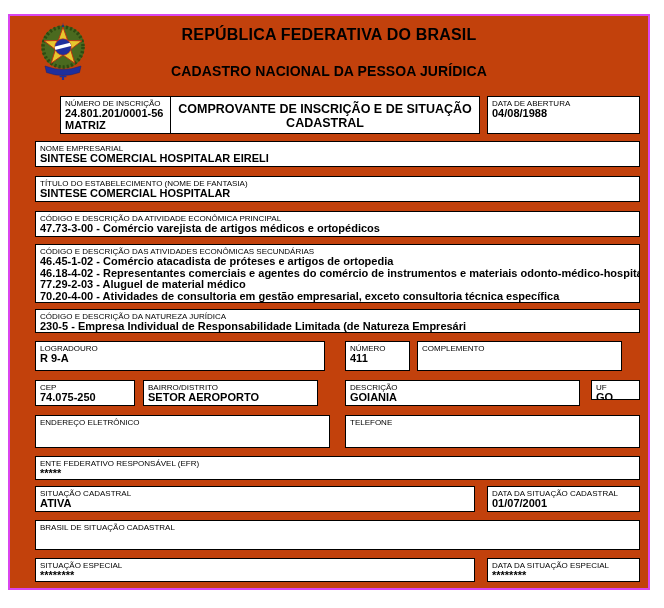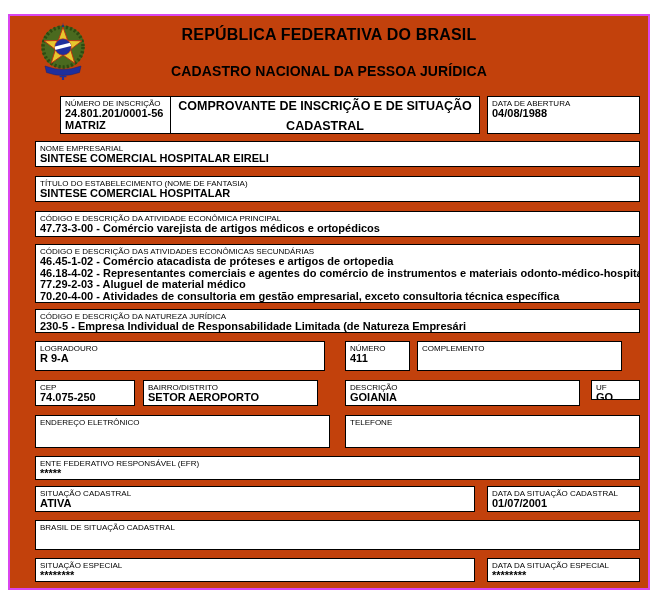--- a/index.html
+++ b/index.html
@@ -32,21 +32,21 @@
     border: 1px solid #000;
     box-sizing: border-box;
     padding: 2px 4px 1px 4px;
     background: #fff;
     overflow: hidden;
   }
   .lbl { font-size: 8px; line-height: 9px; white-space: nowrap; }
   .val { font-size: 11px; font-weight: bold; line-height: 11.5px; white-space: nowrap; }
   .titlebox {
     display: flex; align-items: center; justify-content: center;
-    text-align: center; font-size: 12.5px; font-weight: bold; line-height: 20px;
+    text-align: center; font-size: 12.5px; font-weight: bold; line-height: 14px;
   }
   
   .bA1 { left: 25px;  top: 80px; width: 128px; height: 38px; margin-left: 25px; }
   .bA2 { left: 160px; top: 80px; width: 310px; height: 38px; }
   .bA3 { left: 477px; top: 80px; width: 153px; height: 38px; }
   
   .bB { left: 25px; top: 125px; width: 605px; height: 26px; }
   .bC { left: 25px; top: 160px; width: 605px; height: 26px; }
   .bD { left: 25px; top: 195px; width: 605px; height: 26px; }
   .bE { left: 25px; top: 228px; width: 605px; height: 59px; }

